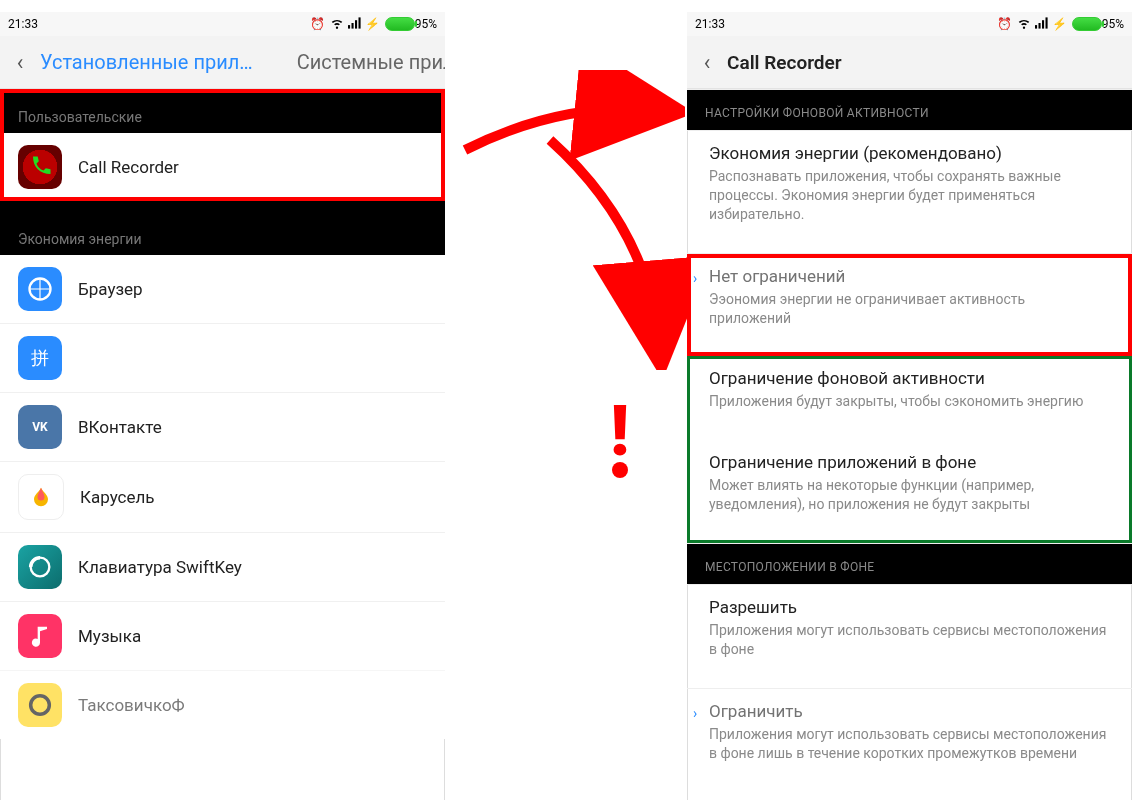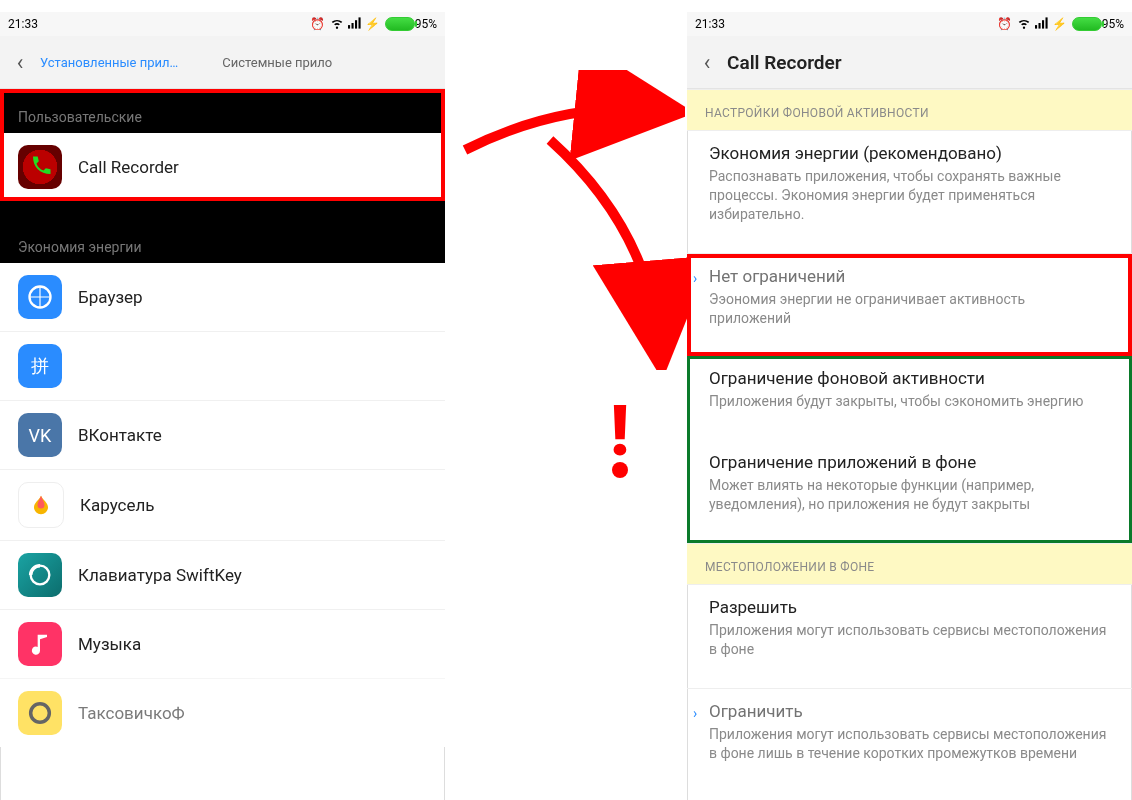--- a/index.html
+++ b/index.html
@@ -7,26 +7,26 @@
 .phone{position:absolute;top:12px;width:445px;height:800px;background:#fff;box-shadow:0 0 0 1px #ddd inset}
 .phone-left{left:0}
 .phone-right{left:687px}
 .statusbar{height:24px;display:flex;align-items:center;justify-content:space-between;padding:0 8px;font-size:12px;color:#000;background:#f7f7f7}
 .status-right{display:flex;align-items:center;gap:4px}
 .battery{display:inline-flex;align-items:center;gap:0}
 .battery-pill{width:28px;height:12px;border:1px solid #3c3;border-radius:7px;position:relative;background:linear-gradient(#4d4,#2b2);}
 .battery-pill::after{content:"";position:absolute;right:-3px;top:3px;width:2px;height:6px;background:#3c3;border-radius:1px}
 .navbar{height:52px;display:flex;align-items:center;background:#f3f3f3;border-bottom:1px solid #e3e3e3;position:relative}
 .navbar .back{width:40px;text-align:center;font-size:22px;color:#555}
-.tabs{display:flex;gap:44px;flex:1;overflow:hidden;white-space:nowrap;font-size:13px}
+.tabs{display:flex;gap:44px;flex:1;overflow:hidden;white-space:nowrap;font-size:20px}
 .tab-active{color:#2a8cff}
 .tab-inactive{color:#666}
 .title{font-size:19px;font-weight:600;color:#222}
 .section-label{padding:20px 18px 8px;font-size:14px;color:#777;background:#000000}
-.section-label-grey{padding:16px 18px 10px;font-size:12px;color:#8a8a8a;letter-spacing:.3px;background:#fef9c3;border-top:1px solid #eee;border-bottom:1px solid #eee}
+.section-label-grey{padding:16px 18px 10px;font-size:12px;color:#8a8a8a;letter-spacing:.3px;background:#000000;border-top:1px solid #eee;border-bottom:1px solid #eee}
 .list{background:#fff}
 .row{display:flex;align-items:center;padding:12px 18px;gap:16px;border-top:1px solid #f0f0f0}
 .row:first-child{border-top:none}
 .icon{width:44px;height:44px;border-radius:10px;flex:0 0 44px;display:flex;align-items:center;justify-content:center;font-size:22px;color:#fff}
 .icon svg{width:28px;height:28px}
 .row-label{font-size:17px;color:#222;white-space:nowrap;overflow:hidden;text-overflow:ellipsis}
 .highlight-red{outline:4px solid #f00;outline-offset:-4px}
 .highlight-green{outline:3px solid #0a7a2a;outline-offset:-3px}
 .opt{padding:12px 22px 29px;position:relative}
 .opt-title{font-size:17px;color:#222;margin-bottom:4px}
@@ -93,39 +93,39 @@
           <div class="icon ic-callrec">
             <svg viewBox="0 0 24 24">
                 <path fill="#2d2" d="M6 3c0 9 6 15 15 15v-4l-4-1-2 2c-3-1-5-3-6-6l2-2-1-4H6z"></path>
               </svg>
           </div>
           <div class="row-label">Call Recorder</div>
         </div>
       </div>
     </div>
 
-    <div class="section-label" style="padding-top:38px">Экономия энергии</div>
+    <div class="section-label" style="padding-top:30px">Экономия энергии</div>
     <div class="list">
       <div class="row">
         <div class="icon ic-browser">
             <svg viewBox="0 0 24 24">
               <circle cx="12" cy="12" r="9" fill="none" stroke="#fff" stroke-width="2"></circle>
               <path d="M12 3v18M3 12h18" stroke="#fff" stroke-width="1" fill="none"></path>
             </svg>
           </div>
         <div class="row-label">Браузер</div>
       </div>
       <div class="row">
         <div class="icon ic-pinyin">
             <span style="font-size:18px">拼</span>
           </div>
       </div>
       <div class="row">
         <div class="icon ic-vk">
-            <span style="font-weight:400;font-size:18px">VK</span>
+            <span style="font-weight:700;font-size:12px">VK</span>
           </div>
         <div class="row-label">ВКонтакте</div>
       </div>
       <div class="row">
         <div class="icon ic-carousel">
           <svg viewBox="0 0 24 24">
               <path d="M12 4c-2 4-6 6-6 10a6 6 0 0012 0c0-4-4-6-6-10z" fill="#f7b500"></path>
               <path d="M12 4c-1 3-3 5-3 8a3 3 0 006 0c0-3-2-5-3-8z" fill="#ff5a5a"></path>
             </svg>
         </div>

